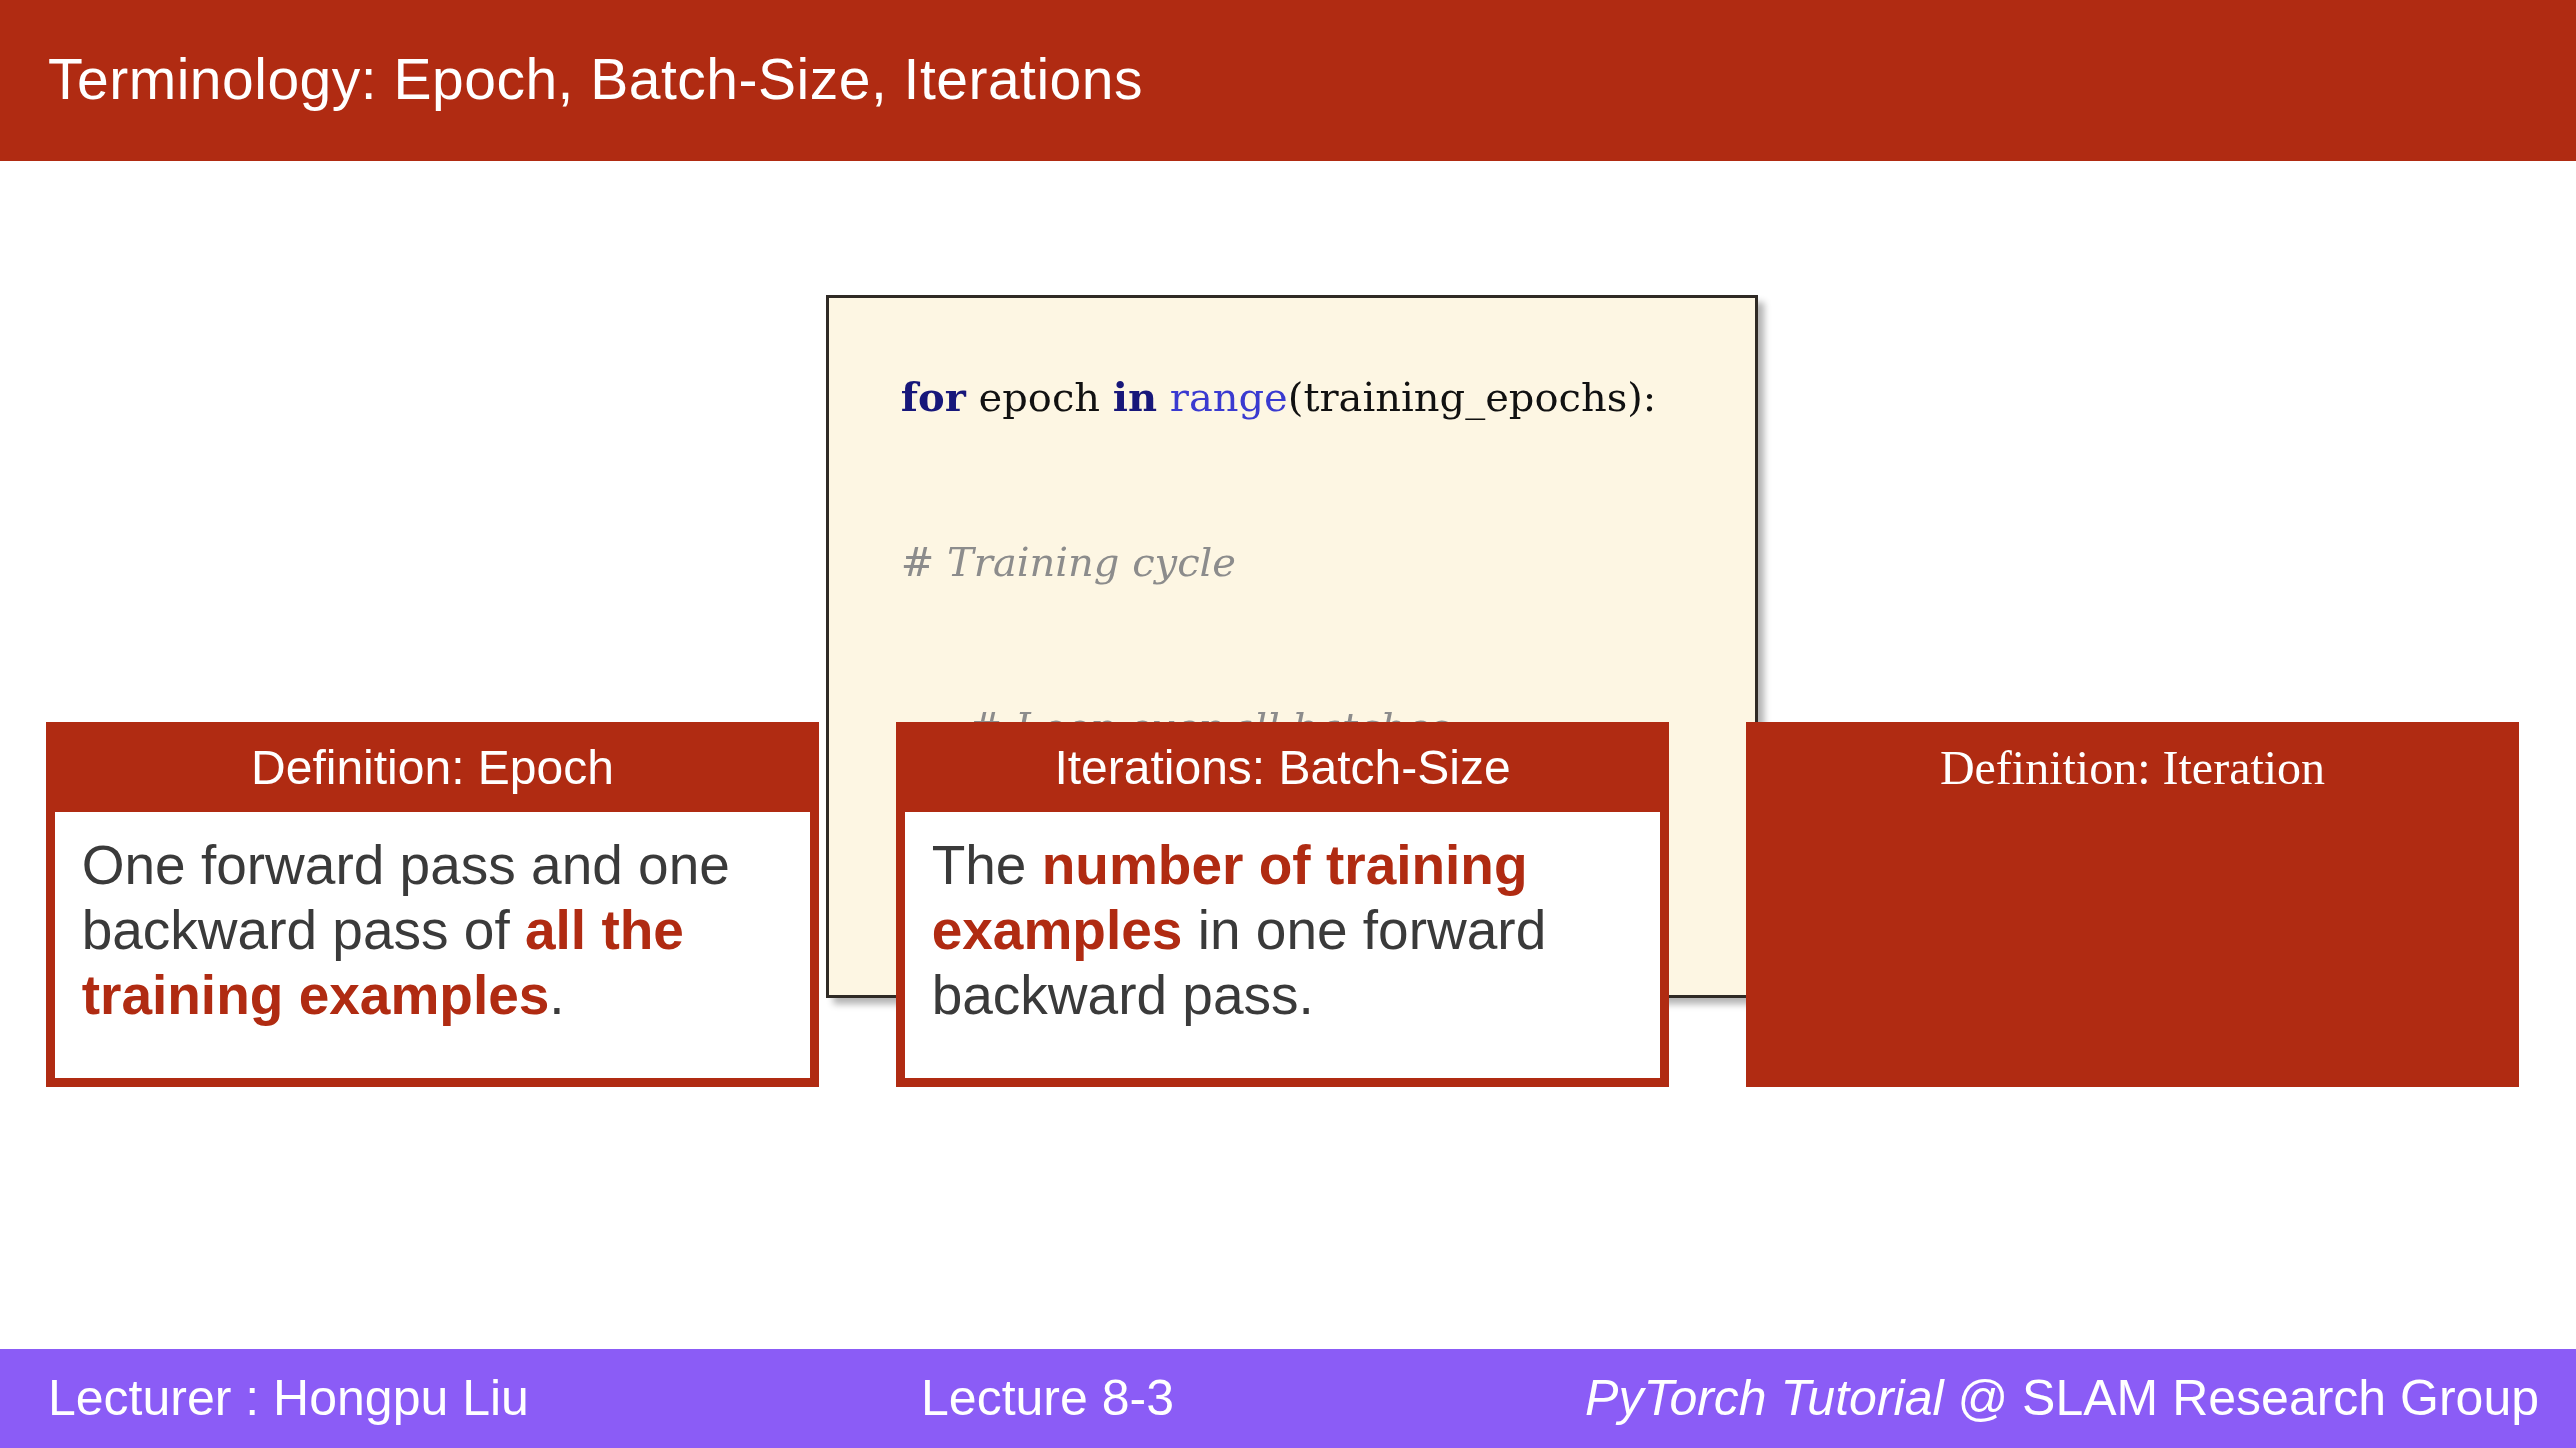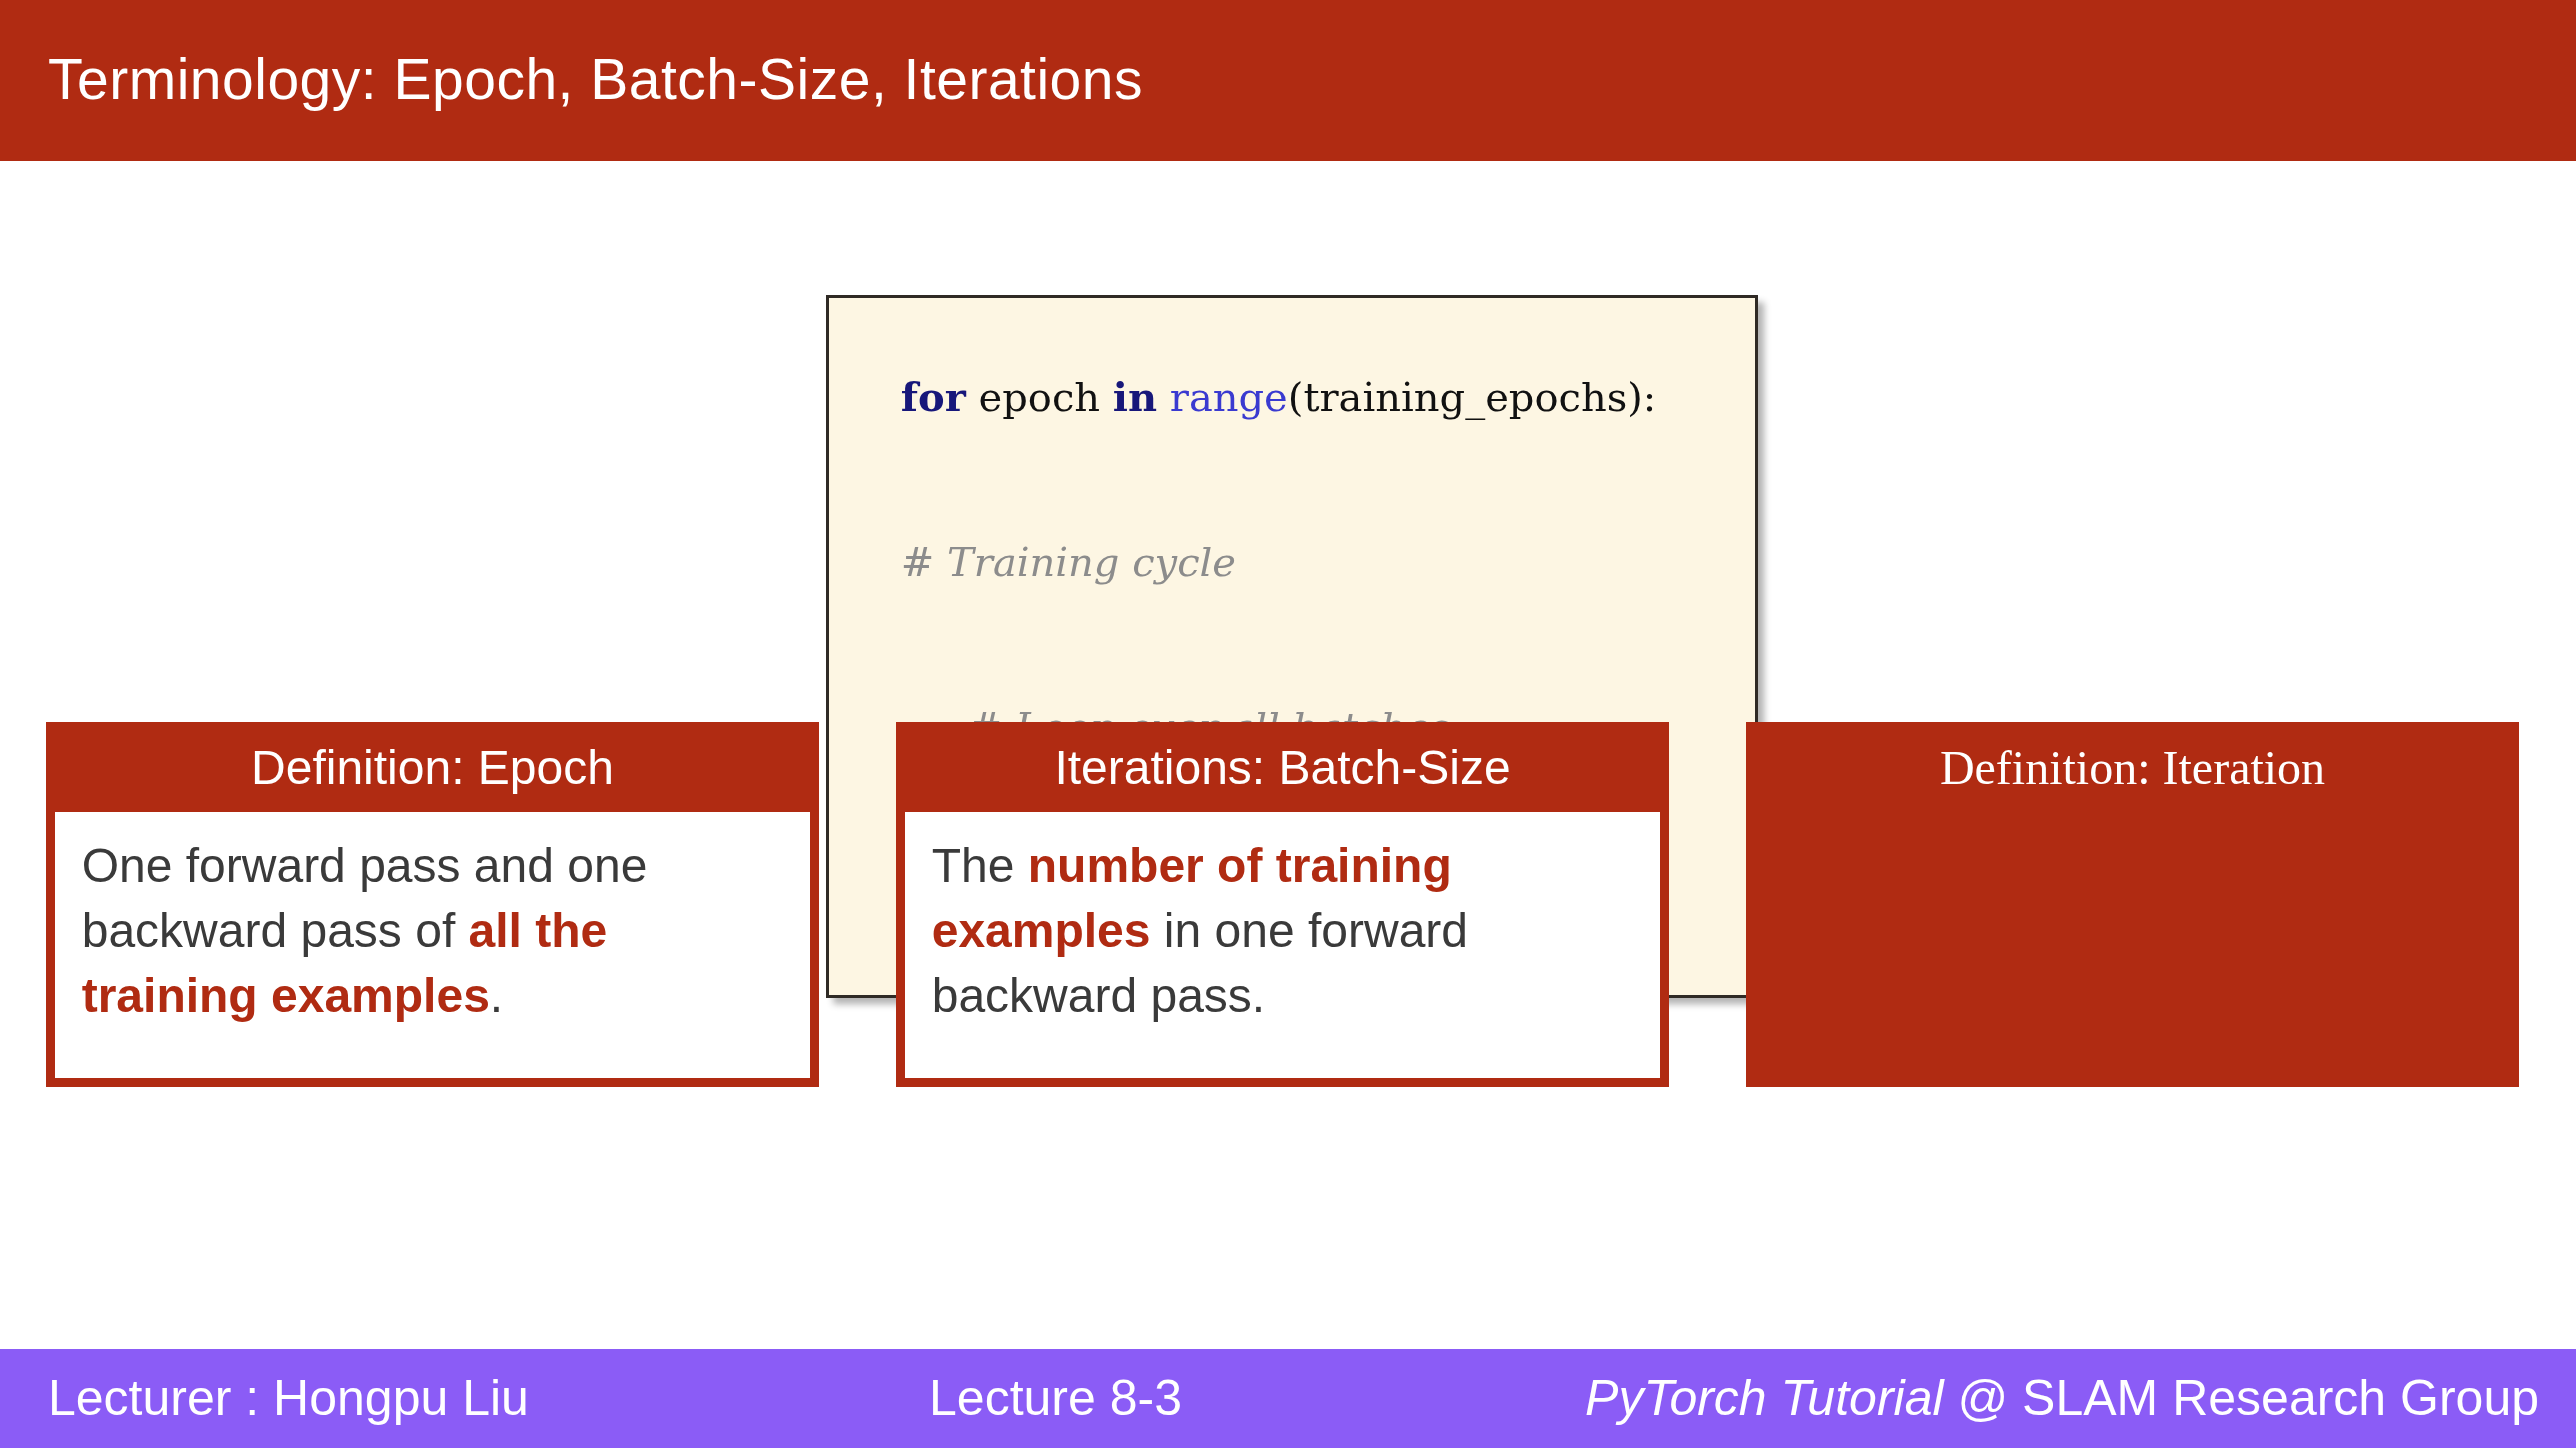--- a/index.html
+++ b/index.html
@@ -98,21 +98,21 @@
     position: absolute;
     left: 8.7px;
     right: 8.7px;
     top: 90px;
     bottom: 8.7px;
     background: #ffffff;
     box-sizing: border-box;
     padding: 21px 27px 9.7px 27px;
   }
   .def-text {
-    font-size: 48px;
+    font-size: 55px;
     line-height: 65px;
     color: #3a3a3a;
     font-weight: 400;
   }
   .hl {
     color: #b02b12;
     font-weight: bold;
   }
 
   
@@ -125,21 +125,21 @@
     background: #8b5cf6;
   }
   .footer-text {
     position: absolute;
     color: #ffffff;
     font-size: 50px;
     line-height: 99px;
     white-space: nowrap;
   }
   #footer-left { left: 48px; top: 0; }
-  #footer-center { left: 12px; top: 0; width: 2087px; text-align: center; }
+  #footer-center { left: 4px; top: 0; width: 2087px; text-align: center; }
   #footer-right { right: 37px; top: 0; }
   #footer-right .ital {
     font-style: italic;
     margin-top: 40px;
   }
 </style>
 </head>
 <body>
 
 <div id="header-bar">

